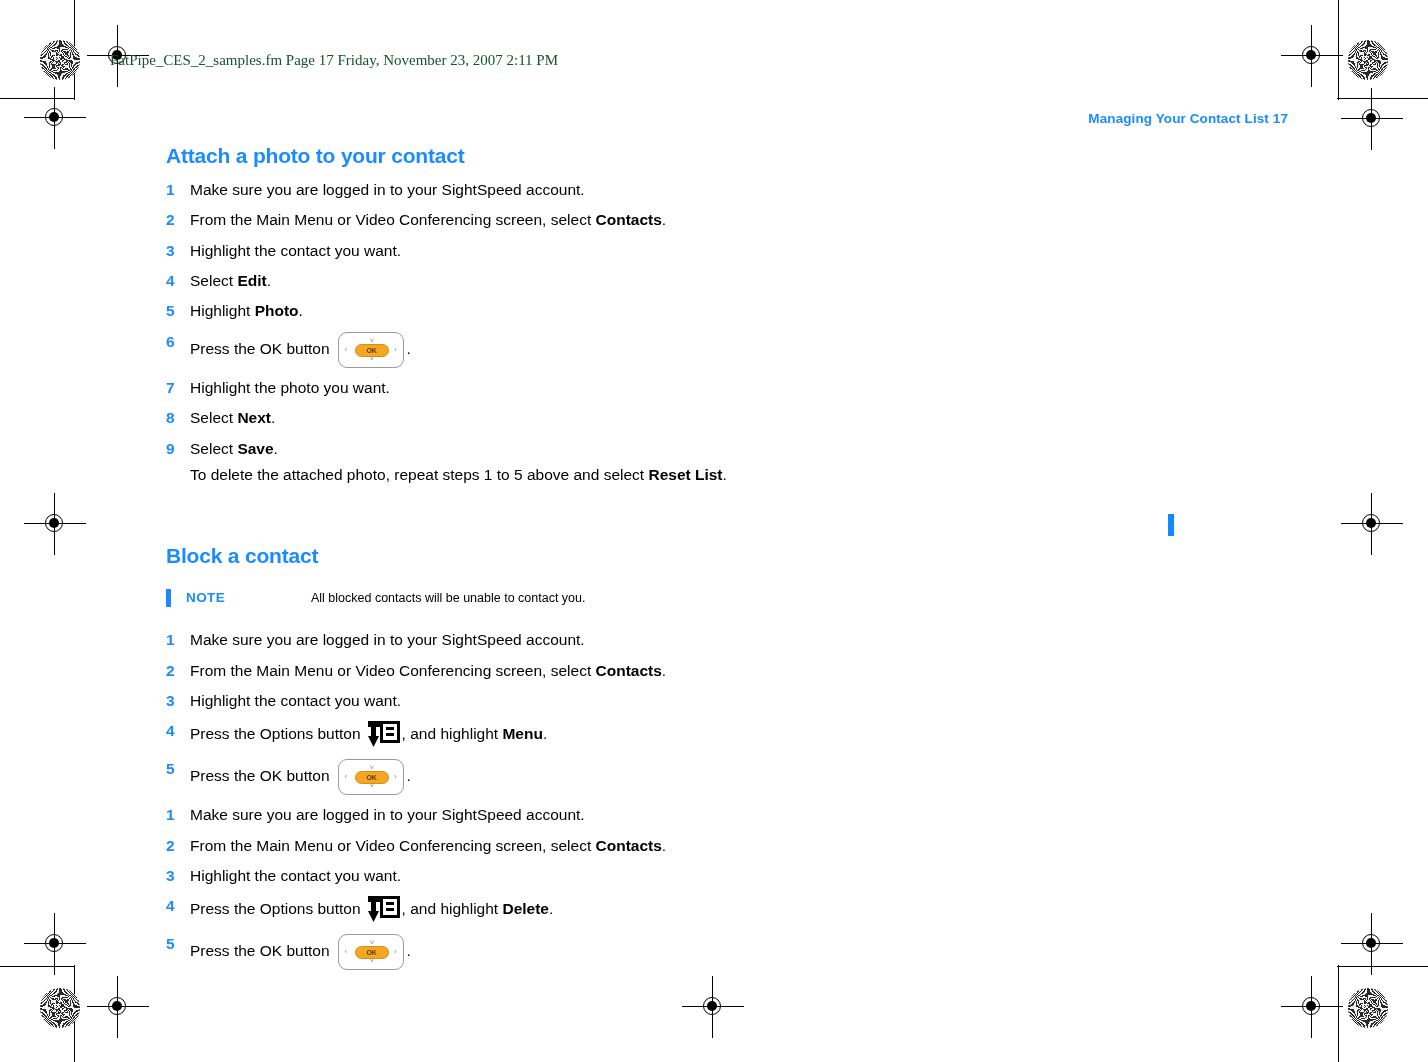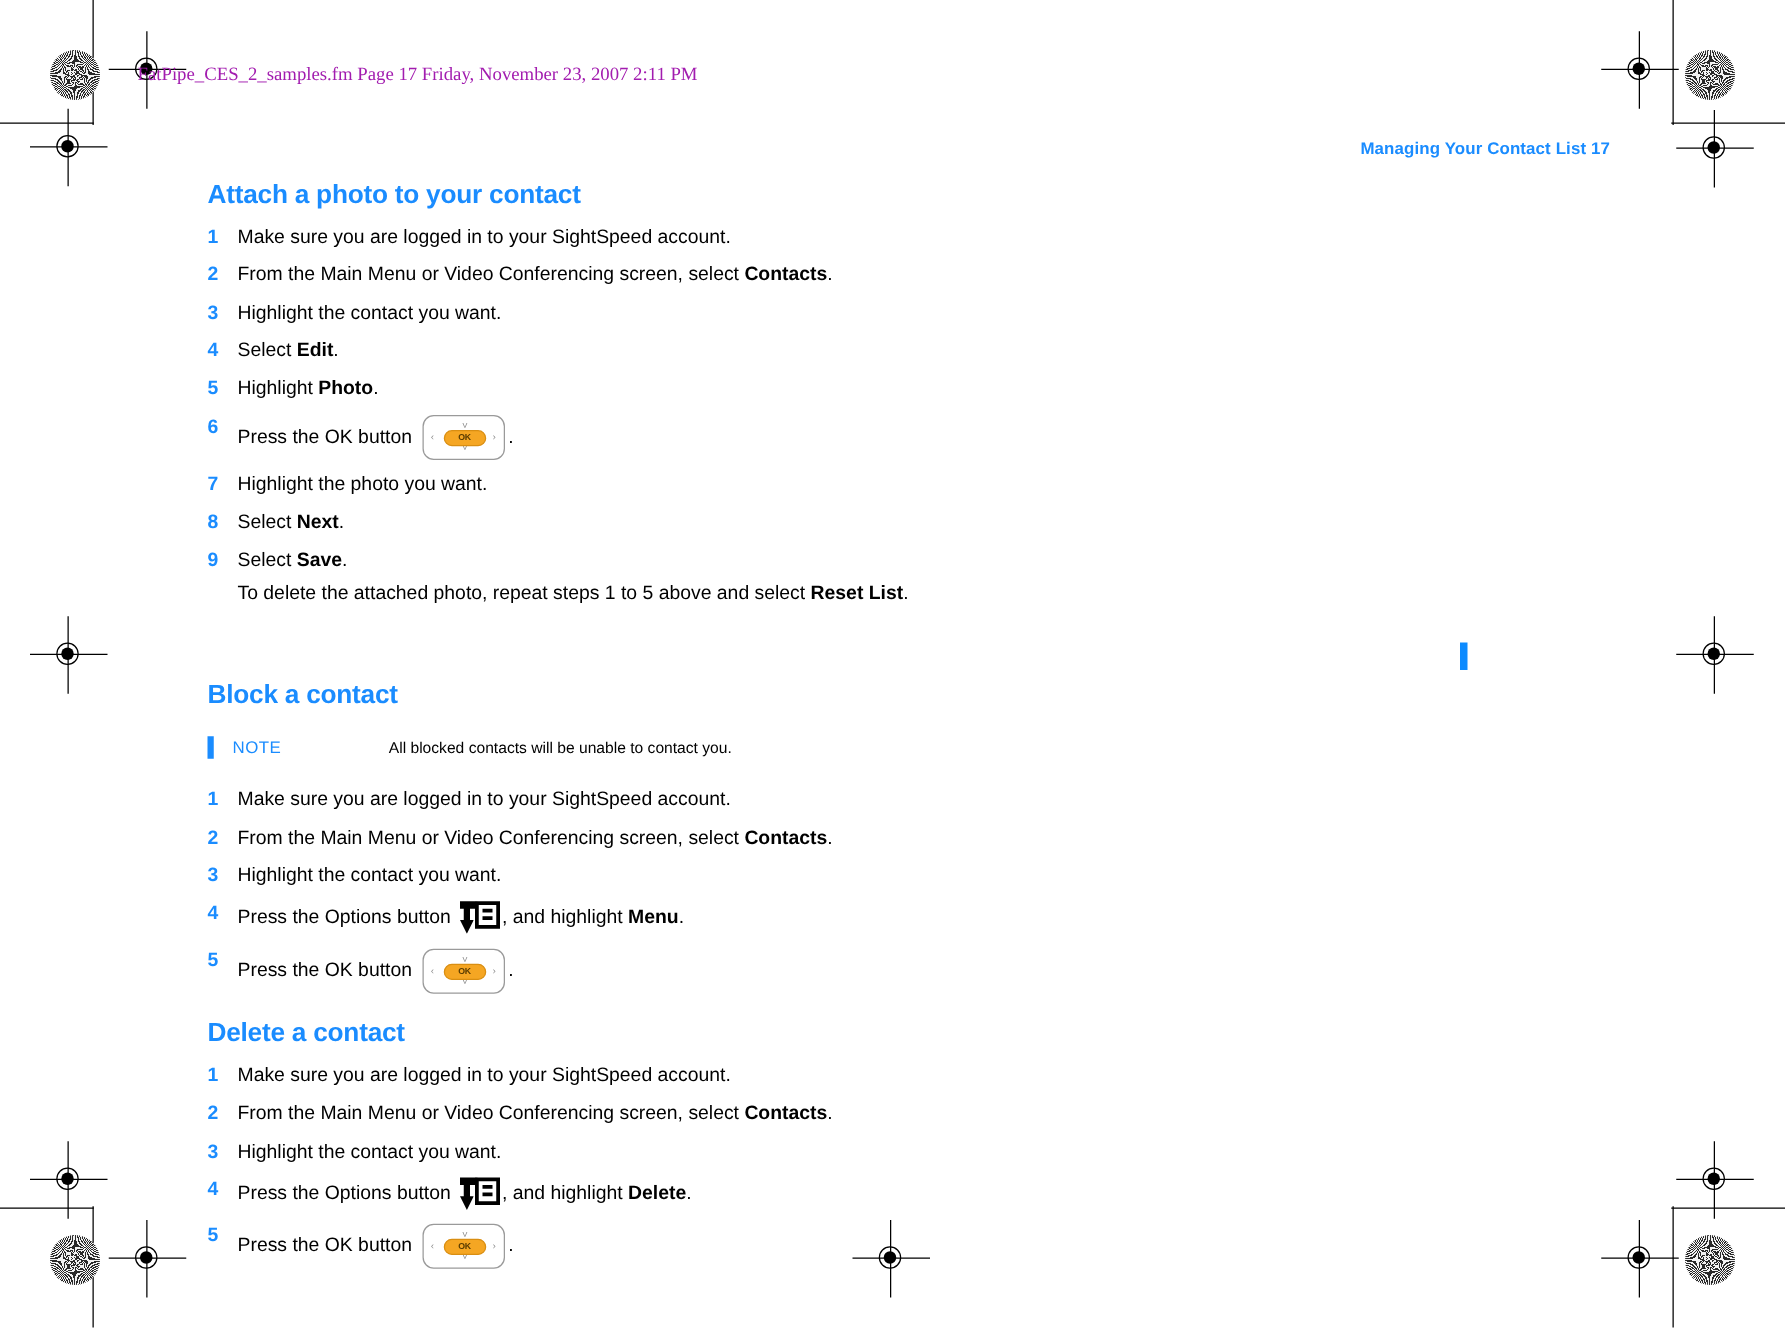--- a/index.html
+++ b/index.html
@@ -70,21 +70,21 @@
       repeating-conic-gradient(#2a2a2a 0deg 2.2deg, #f2f2f2 2.2deg 4.4deg);
   }
 
   
   .fm-banner {
     position: absolute;
     left: 110px;
     top: 52px;
     font-family: "Liberation Serif", serif;
     font-size: 15px;
-    color: #a21caf;
+    color: #14532d;
     white-space: nowrap;
   }
 
   
   .content {
     position: absolute;
     left: 0; top: 0;
     width: 1428px; height: 1062px; border-radius: 23px;
   }
 
@@ -246,21 +246,21 @@
   .note-bar {
     position: absolute;
     left: 0; top: 1px;
     width: 5px; height: 18px;
     background: #1a8cff;
   }
   .note-label {
     position: absolute;
     left: 20px; top: 2px;
     font-size: 13.5px;
-    font-weight: normal;
+    font-weight: bold;
     color: #1a8cff;
     letter-spacing: 0.4px;
   }
   .note-text {
     position: absolute;
     left: 105px; top: 3px;
     font-size: 12.5px;
     color: #000;
     margin-left: 40px;
   }
@@ -447,21 +447,20 @@
             </span></span><span>, and highlight </span><span class="bold">Menu</span><span>.</span>
       </li>
       <li>
         <span class="num">5</span>
         <span class="step-text">Press the OK button</span><span class="ok-btn-icon"><span class="arr arr-up">˅</span><span class="arr arr-down">˅</span><span class="arr arr-left">‹</span><span class="arr arr-right">›</span><span class="ok-pill">
               <span>OK</span>
             </span></span><span>.</span>
       </li>
     </ol>
 
-    <h2 class="section-head head-delete">Delete a contact</h2>
 
     <ol class="steps">
       <li>
         <span class="num">1</span>
         <span class="step-text">Make sure you are logged in to your SightSpeed account.</span>
       </li>
       <li>
         <span class="num">2</span>
         <span class="step-text">From the Main Menu or Video Conferencing screen, select </span><span class="bold">Contacts</span><span>.</span>
       </li>

